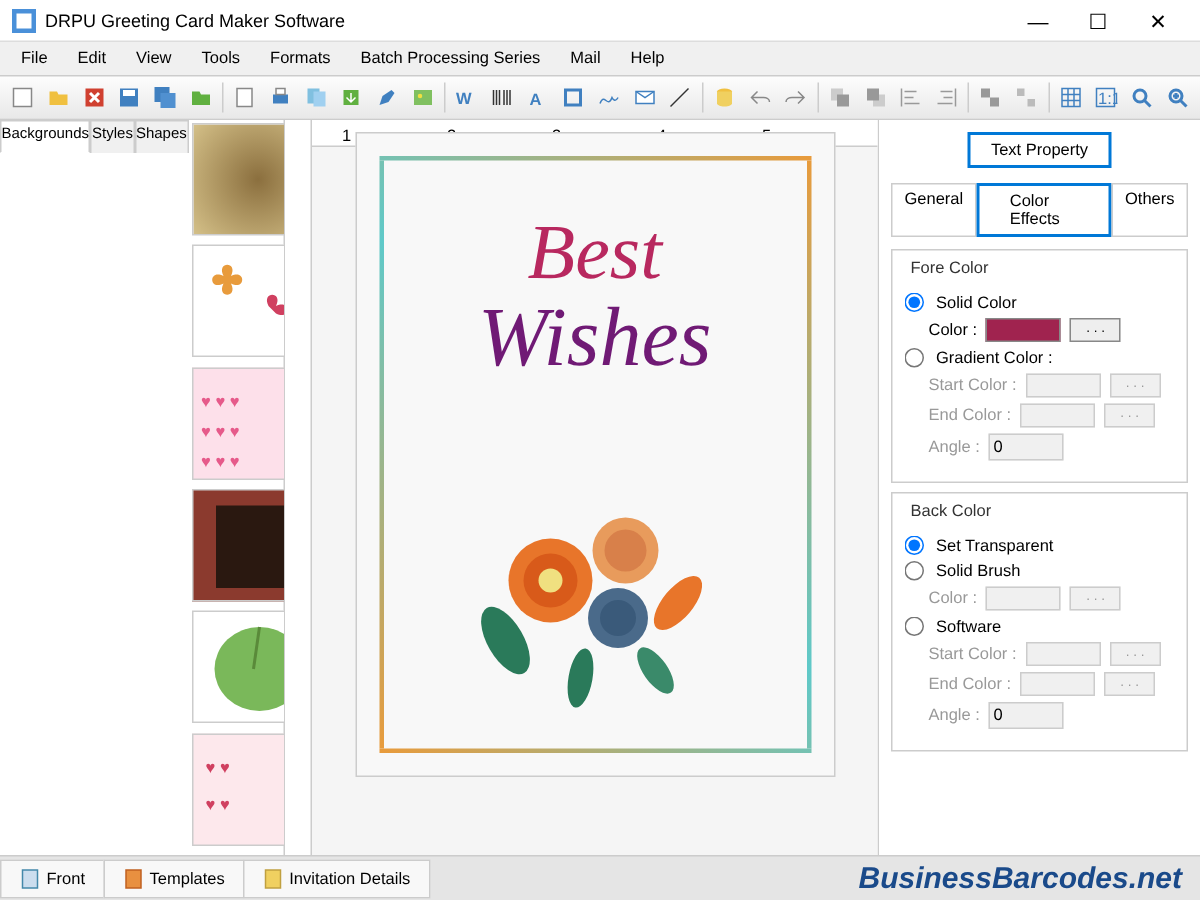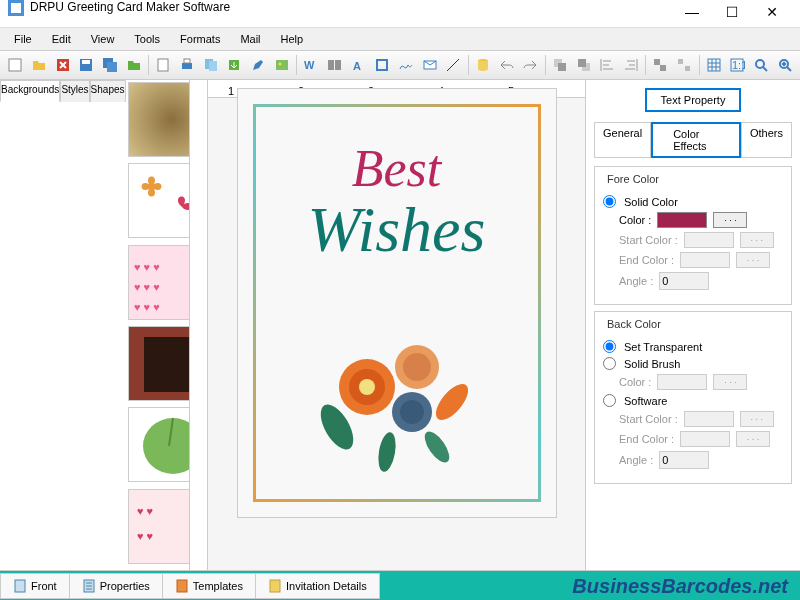--- a/index.html
+++ b/index.html
@@ -1,17 +1,17 @@
 <!DOCTYPE html>
 <html><head>
 <meta charset="utf-8">
 <style>
 * { box-sizing: border-box; margin: 0; padding: 0; font-family: 'Segoe UI', Tahoma, sans-serif; font-size: 11px; }
 body { background: #fff; width: 800px; height: 600px; overflow: hidden; position: relative; }
-.titlebar { height: 28px; background: #fff; border-bottom: 1px solid #ddd; display: flex; padding: 0 8px; }
+.titlebar { height: 28px; background: #fff; border-bottom: 1px solid #ddd; display: flex; align-items: center; padding: 0 8px; }
 .titlebar-icon { width: 16px; height: 16px; margin-right: 6px; }
 .titlebar-text { flex: 1; font-size: 12px; }
 .win-controls { display: flex; gap: 0; }
 .win-btn { width: 40px; height: 24px; display: flex; align-items: center; justify-content: center; font-size: 14px; cursor: pointer; }
 .menubar { height: 22px; display: flex; align-items: center; padding: 0 4px; background: #f0f0f0; }
 .menu-item { padding: 2px 10px; cursor: pointer; }
 .toolbar { height: 30px; background: linear-gradient(#fdfdfd, #e8e8e8); border-top: 1px solid #ccc; border-bottom: 1px solid #ccc; display: flex; align-items: center; padding: 0 4px; gap: 1px; }
 .tool-btn { width: 24px; height: 24px; display: flex; align-items: center; justify-content: center; cursor: pointer; border-radius: 2px; }
 .tool-sep { width: 1px; height: 20px; background: #ccc; margin: 0 2px; }
 .main { display: flex; height: 490px; }
@@ -22,37 +22,37 @@
 .thumb-grid { flex: 1; overflow-y: auto; display: grid; grid-template-columns: 1fr 1fr; gap: 2px; padding: 2px; }
 .thumb { width: 88px; height: 75px; border: 1px solid #ccc; background: #f8f0e0; cursor: pointer; position: relative; overflow: hidden; }
 .canvas-area { flex: 1; background: #f5f5f5; position: relative; display: flex; }
 .vruler { width: 18px; background: #fff; border-right: 1px solid #ccc; }
 .hruler { height: 18px; background: #fff; border-bottom: 1px solid #ccc; position: absolute; left: 18px; right: 0; top: 0; font-size: 8px; display: flex; align-items: flex-end; padding-left: 20px; }
 .hruler span { width: 70px; display: inline-block; }
 .canvas-wrap { flex: 1; padding: 8px 10px 10px 10px; display: flex; justify-content: center; }
 .card { width: 320px; height: 430px; background: #f8f8f8; border: 1px solid #ccc; position: relative; padding: 20px; }
 .card-frame { position: absolute; inset: 15px; border: 3px solid transparent; border-image: linear-gradient(45deg,#e89b3c,#5fc9c9,#e89b3c) 1; }
 .card-text1 { font-family: 'Brush Script MT', cursive; font-size: 52px; color: #b8285f; text-align: center; margin-top: 30px; font-style: italic; }
-.card-text2 { font-family: 'Brush Script MT', cursive; font-size: 64px; color: #0f766e; text-align: center; margin-top: -5px; font-style: italic; }
+.card-text2 { font-family: 'Brush Script MT', cursive; font-size: 56px; color: #701a75; text-align: center; margin-top: -5px; font-style: italic; }
 .flowers { position: absolute; bottom: 40px; left: 50%; transform: translateX(-50%); width: 200px; height: 170px; }
 .right-panel { width: 215px; border-left: 1px solid #ccc; padding: 8px; }
 .text-prop-btn { border: 2px solid #0078d7; padding: 4px 14px; display: inline-block; margin: 0 auto 10px; cursor: pointer; }
 .prop-tabs { display: flex; gap: 0; margin-bottom: 8px; }
 .prop-tab { padding: 4px 8px; border: 1px solid #ccc; cursor: pointer; font-size: 11px; }
 .prop-tab.active { border: 2px solid #0078d7; background: #fff; padding-left: 20px; }
 .fieldset { border: 1px solid #ccc; padding: 6px 8px 10px; margin-bottom: 6px; }
 .fieldset-title { font-size: 11px; color: #333; margin: -12px 0 6px 0; background: #fff; display: inline-block; padding: 0 4px; }
 .radio-row, .field-row { display: flex; align-items: center; gap: 6px; margin: 4px 0; }
 .radio-row label, .field-row label { font-size: 11px; }
 .color-swatch { width: 50px; height: 16px; border: 1px solid #888; display: inline-block; }
 .color-btn { width: 34px; height: 16px; border: 1px solid #888; background: #eee; font-size: 9px; text-align: center; cursor: pointer; }
 .num-input { width: 50px; height: 18px; border: 1px solid #888; padding: 0 2px; }
 .disabled { color: #999; }
 .disabled .color-swatch, .disabled .color-btn, .disabled .num-input { background: #f0f0f0; border-color: #ccc; }
-.bottom-tabs { position: absolute; bottom: 0; left: 0; right: 0; height: 30px; background: #14b8a6; border-top: 1px solid #ccc; display: flex; align-items: center; }
+.bottom-tabs { position: absolute; bottom: 0; left: 0; right: 0; height: 30px; background: #e5e5e5; border-top: 1px solid #ccc; display: flex; align-items: center; }
 .btab { padding: 5px 12px; border: 1px solid #ccc; background: #f8f8f8; cursor: pointer; display: flex; align-items: center; gap: 4px; margin-right: -1px; }
 .btab-icon { width: 14px; height: 14px; }
 .watermark { position: absolute; bottom: 2px; right: 12px; font-size: 20px; font-weight: bold; color: #1a4a8a; font-style: italic; }
 input[type=radio] { margin: 0 2px 0 0; }
 </style>
 </head>
 <body>
 
 <div class="titlebar">
   <svg class="titlebar-icon" viewBox="0 0 16 16">
@@ -66,20 +66,21 @@
     <div class="win-btn">✕</div>
   </div>
 </div>
 
 <div class="menubar">
   <div class="menu-item">File</div>
   <div class="menu-item">Edit</div>
   <div class="menu-item">View</div>
   <div class="menu-item">Tools</div>
   <div class="menu-item">Formats</div>
+  <div class="menu-item">Batch Processing Series</div>
   <div class="menu-item">Mail</div>
   <div class="menu-item">Help</div>
 </div>
 
 <div class="toolbar">
   <div class="tool-btn">
       <svg width="16" height="16">
         <rect x="2" y="2" width="12" height="12" fill="#fff" stroke="#888"></rect>
       </svg>
     </div>
@@ -366,20 +367,24 @@
       <div class="fieldset-title">Fore Color</div>
       <div class="radio-row">
           <input type="radio" checked="" style="">
           <label>Solid Color</label>
         </div>
       <div class="field-row" style="margin-left:16px">
         <label>Color :</label>
         <span class="color-swatch" style="background:#a0234f"></span>
         <span class="color-btn">. . .</span>
       </div>
+      <div class="radio-row">
+          <input type="radio" style="">
+          <label>Gradient Color :</label>
+        </div>
       <div class="disabled">
         <div class="field-row" style="margin-left:16px">
             <label>Start Color :</label>
             <span class="color-swatch"></span>
             <span class="color-btn">. . .</span>
           </div>
         <div class="field-row" style="margin-left:16px">
             <label>End Color :</label>
             <span class="color-swatch"></span>
             <span class="color-btn">. . .</span>
@@ -434,27 +439,20 @@
 
 <div class="bottom-tabs">
   <div class="btab">
       <svg class="btab-icon" viewBox="0 0 14 14">
         <rect x="2" y="1" width="10" height="12" fill="#cde" stroke="#48a"></rect>
       </svg>
       <span>Front</span>
     </div>
   <div class="btab">
       <svg class="btab-icon" viewBox="0 0 14 14">
-        <rect x="2" y="1" width="10" height="12" fill="#cde" stroke="#48a"></rect>
-        <path d="M4 4h6M4 7h6M4 10h6" stroke="#48a"></path>
-      </svg>
-      <span>Properties</span>
-    </div>
-  <div class="btab">
-      <svg class="btab-icon" viewBox="0 0 14 14">
         <rect x="2" y="1" width="10" height="12" fill="#e89040" stroke="#c06020"></rect>
       </svg>
       <span>Templates</span>
     </div>
   <div class="btab">
       <svg class="btab-icon" viewBox="0 0 14 14">
         <rect x="2" y="1" width="10" height="12" fill="#f0d060" stroke="#c0a040"></rect>
       </svg>
       <span>Invitation Details</span>
     </div>

